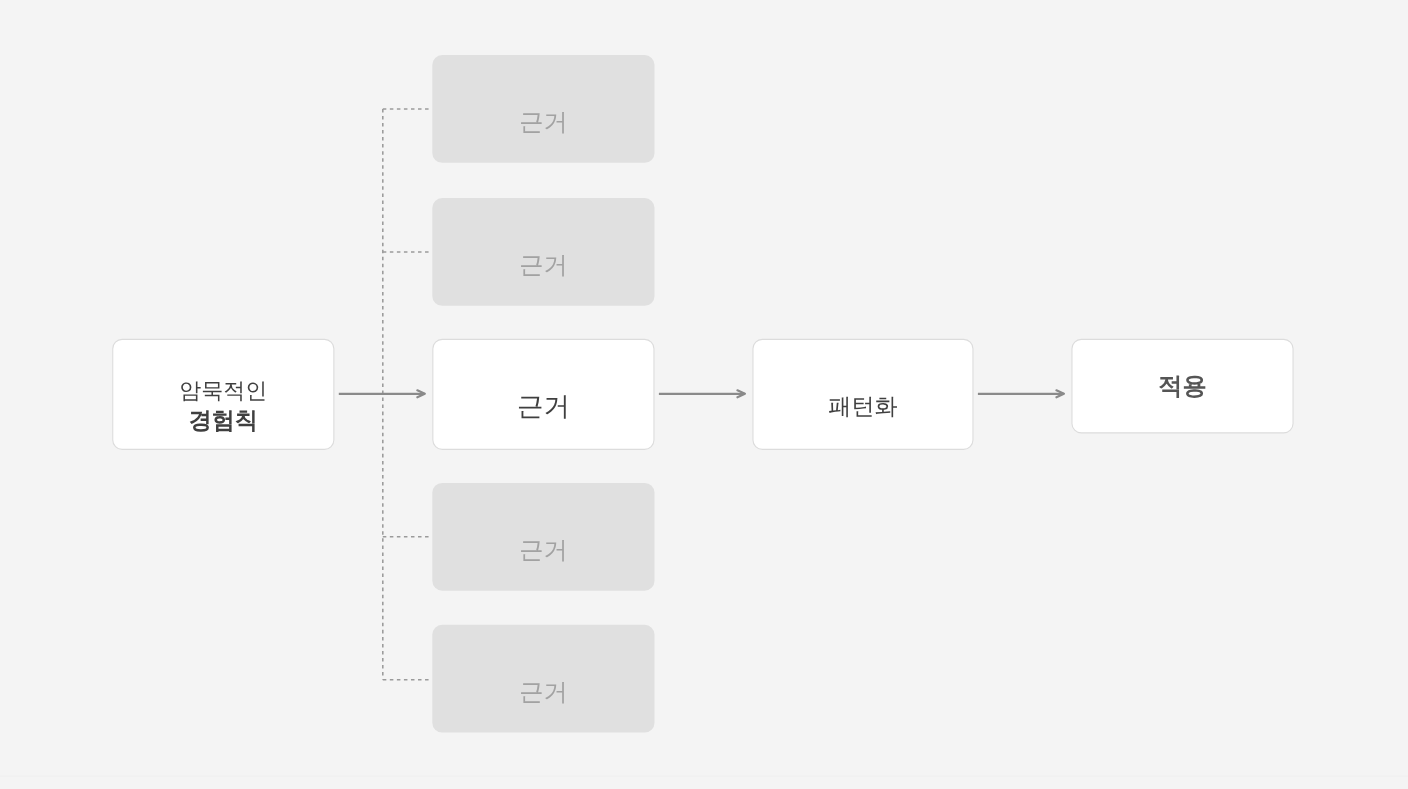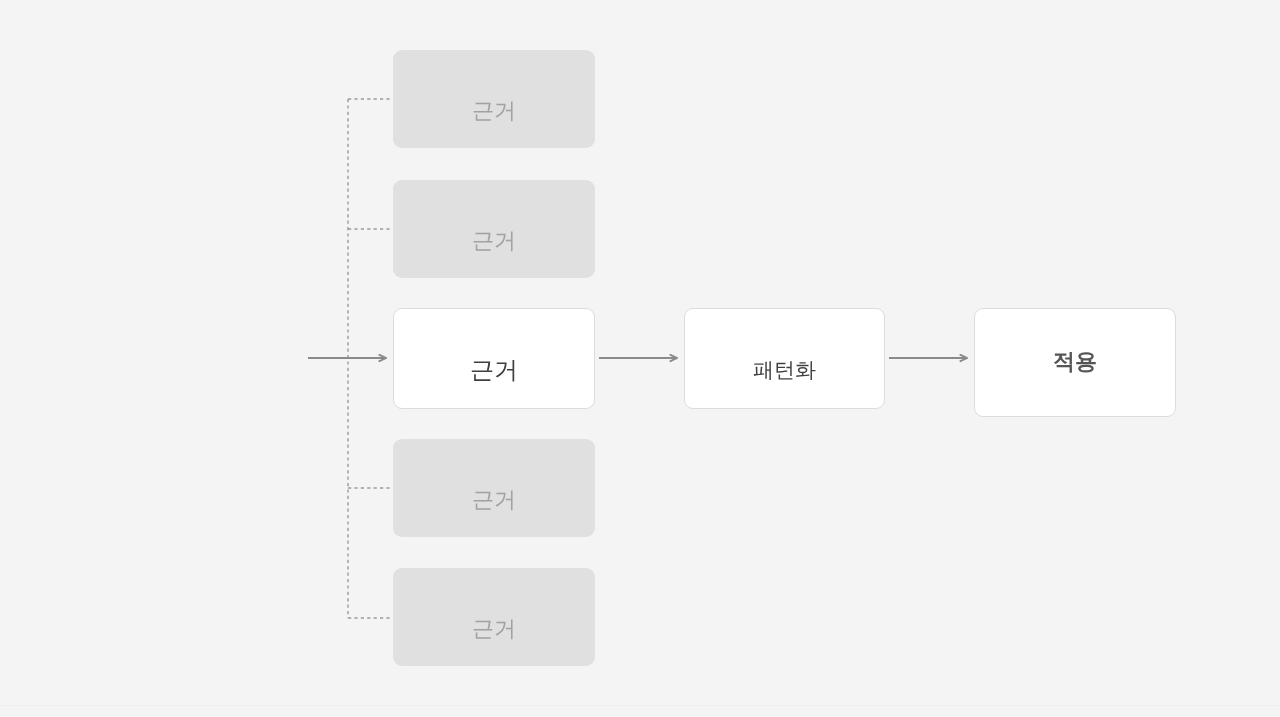--- a/index.html
+++ b/index.html
@@ -86,20 +86,24 @@
       <path d="M348,618 L391,618"></path>
     </g>
 
     <g id="arrow-group" stroke="#8a8a8a" stroke-width="2.1" fill="none">
       <line x1="308" y1="358" x2="386" y2="358" marker-end="url(#arrowhead)"></line>
       <line x1="599" y1="358" x2="677" y2="358" marker-end="url(#arrowhead)"></line>
       <line x1="889" y1="358" x2="967" y2="358" marker-end="url(#arrowhead)"></line>
     </g>
   </svg>
 
+  <div class="node active" style="left:102px; top:308px; width:202px; height:101px;">
+    <span class="node-line t-regular s-20">암묵적인</span>
+    <span class="node-line t-bold s-21">경험칙</span>
+  </div>
 
   <div class="node faded" style="left:393px; top:50px; width:202px; height:98px;">
     <span class="node-line t-regular s-22">근거</span>
   </div>
 
   <div class="node faded" style="left:393px; top:180px; width:202px; height:98px;">
     <span class="node-line t-regular s-22">근거</span>
   </div>
 
   <div class="node active" style="left:393px; top:308px; width:202px; height:101px;">
@@ -111,19 +115,19 @@
   </div>
 
   <div class="node faded" style="left:393px; top:568px; width:202px; height:98px;">
     <span class="node-line t-regular s-22">근거</span>
   </div>
 
   <div class="node active" style="left:684px; top:308px; width:201px; height:101px;">
     <span class="node-line t-regular s-21">패턴화</span>
   </div>
 
-  <div class="node active" style="left:974px; top:308px; width:202px; height:109px; color:#555555;text-align:center;">
+  <div class="node active" style="left:974px; top:308px; width:202px; height:86px; color:#555555;text-align:center;">
     <span class="node-line t-bold s-22">적용</span>
   </div>
 
   <div class="bottom-rule"></div>
 
 </div>
 
 </body></html>

